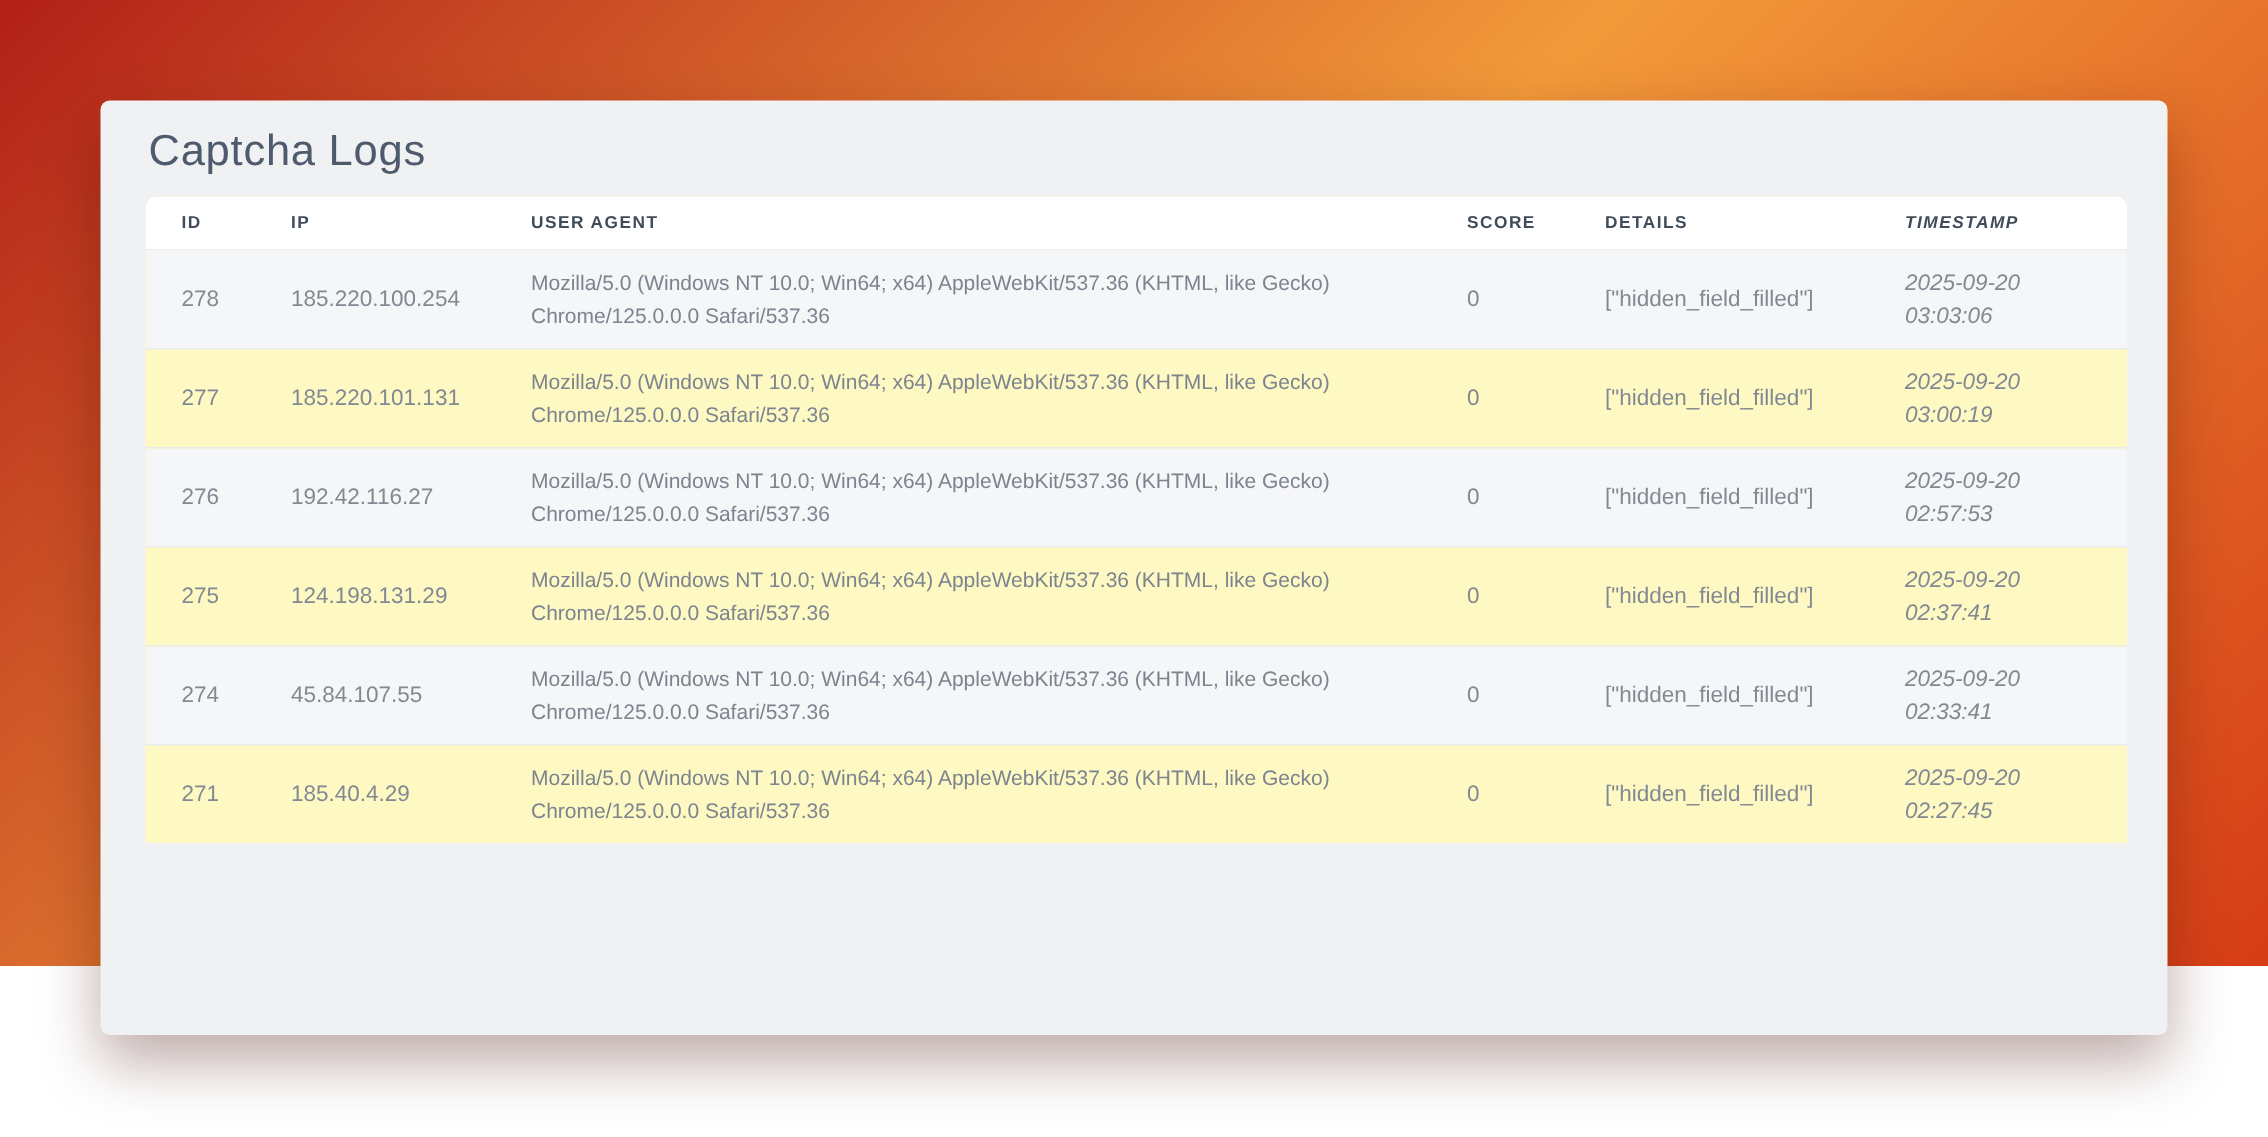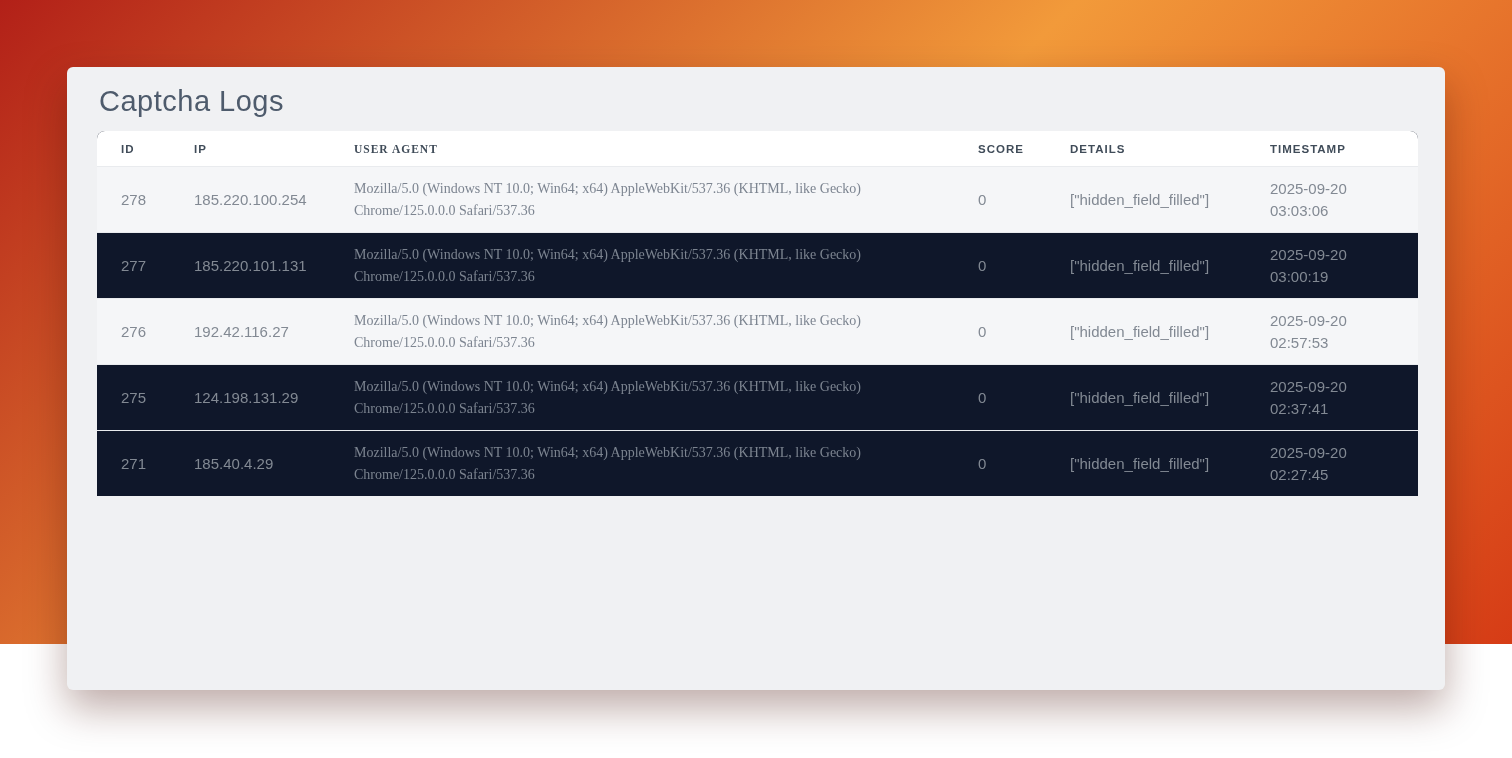--- a/index.html
+++ b/index.html
@@ -29,21 +29,21 @@
   .page-title {
     padding: 16px 2px 0 2px;
     height: 64px;
     font-size: 29px;
     line-height: 36px;
     font-weight: 500;
     letter-spacing: 0.5px;
     color: #4e5b6c;
   }
   .table-wrap {
-    background: #0f172a;
+    background: #fef9c3;
     border-radius: 8px 8px 0 0;
     overflow: hidden;
   }
   table {
     width: 100%;
     border-collapse: collapse;
     table-layout: fixed;
   }
   th {
     text-align: left;
@@ -60,25 +60,25 @@
     font-size: 15px;
     line-height: 21.5px;
     color: #828993;
     border-top: 1px solid #e9ebee;
     vertical-align: middle;
     overflow: hidden;
   }
   tr.stripe td { background: #f5f6f8; }
   .col-id        { width: 73px; }
   .col-ip        { width: 160px; white-space: nowrap; }
-  .col-user_agent{ width: 624px; font-family: Liberation Serif, serif; }
+  .col-user_agent{ width: 624px; }
   td.col-user_agent { font-size: 14px; color: #7c8490; }
   .col-score     { width: 92px; }
   .col-details   { width: 200px; white-space: nowrap; }
-  .col-timestamp { width: 172px; }
+  .col-timestamp { width: 172px; font-style: italic; }
 </style>
 </head>
 <body>
 
 <div class="bg">
   <div class="card">
     <h1 class="page-title">Captcha Logs</h1>
     <div class="table-wrap">
       <table>
         <thead>
@@ -117,20 +117,28 @@
               <td class="col-timestamp">2025-09-20 02:57:53</td>
             </tr>
             <tr>
               <td class="col-id">275</td>
               <td class="col-ip">124.198.131.29</td>
               <td class="col-user_agent">Mozilla/5.0 (Windows NT 10.0; Win64; x64) AppleWebKit/537.36 (KHTML, like Gecko) Chrome/125.0.0.0 Safari/537.36</td>
               <td class="col-score">0</td>
               <td class="col-details">["hidden_field_filled"]</td>
               <td class="col-timestamp">2025-09-20 02:37:41</td>
             </tr>
+            <tr class="stripe">
+              <td class="col-id">274</td>
+              <td class="col-ip">45.84.107.55</td>
+              <td class="col-user_agent">Mozilla/5.0 (Windows NT 10.0; Win64; x64) AppleWebKit/537.36 (KHTML, like Gecko) Chrome/125.0.0.0 Safari/537.36</td>
+              <td class="col-score">0</td>
+              <td class="col-details">["hidden_field_filled"]</td>
+              <td class="col-timestamp">2025-09-20 02:33:41</td>
+            </tr>
             <tr>
               <td class="col-id">271</td>
               <td class="col-ip">185.40.4.29</td>
               <td class="col-user_agent">Mozilla/5.0 (Windows NT 10.0; Win64; x64) AppleWebKit/537.36 (KHTML, like Gecko) Chrome/125.0.0.0 Safari/537.36</td>
               <td class="col-score">0</td>
               <td class="col-details">["hidden_field_filled"]</td>
               <td class="col-timestamp">2025-09-20 02:27:45</td>
             </tr>
           </tbody>
       </table>

